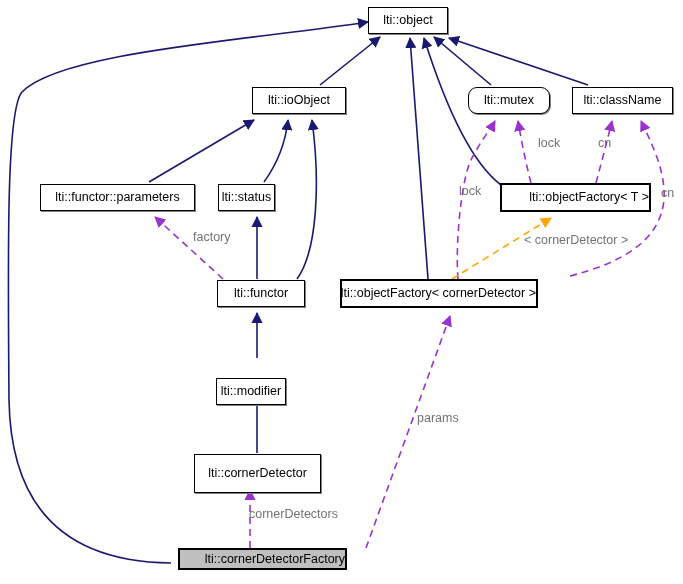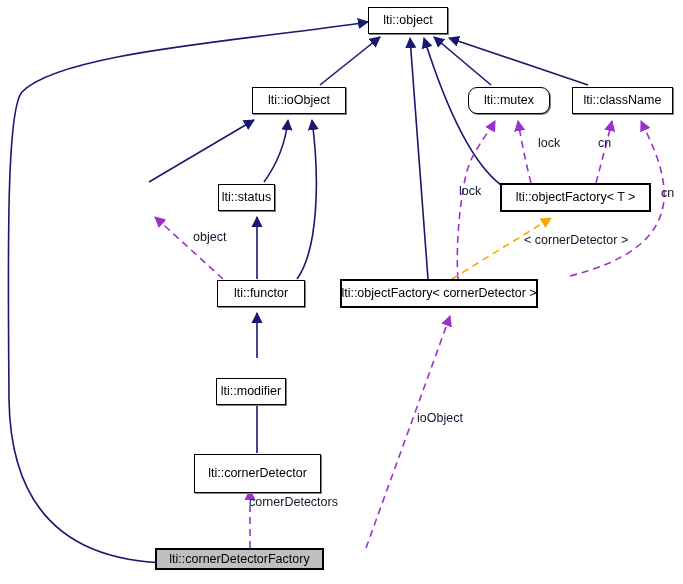--- a/index.html
+++ b/index.html
@@ -36,26 +36,27 @@
     white-space: nowrap;
     box-shadow: 1px 1px 0 0 #808080;
   }
   .node.highlight {
     background: #bfbfbf;
   }
   .node.thick {
     border-width: 1px;
     outline: 1px solid #000000;
     outline-offset: 0px;
+    justify-content: flex-end;
   }
   .edge-label {
     position: absolute;
     font-size: 12.5px;
     line-height: 1;
-    color: #0f172a;
+    color: #737373;
     background: transparent;
     white-space: nowrap;
   }
 </style>
 </head>
 <body>
 
 <div id="diagram-root">
 
   <svg id="edge-layer" viewBox="0 0 683 584" xmlns="http://www.w3.org/2000/svg">
@@ -161,20 +162,23 @@
   </div>
 
   <div class="node" style="left:468px; top:87px; width:82px; height:27px;border-radius:9px;">
     <span>lti::mutex</span>
   </div>
 
   <div class="node" style="left:572px; top:87px; width:101px; height:27px;">
     <span>lti::className</span>
   </div>
 
+  <div class="node" style="left:40px; top:184px; width:155px; height:27px;">
+    <span>lti::functor::parameters</span>
+  </div>
 
   <div class="node" style="left:218px; top:184px; width:57px; height:27px;">
     <span>lti::status</span>
   </div>
 
   <div class="node thick" style="left:501px; top:184px; width:149px; height:27px;">
     <span>lti::objectFactory&lt; T &gt;</span>
   </div>
 
   <div class="node" style="left:217px; top:280px; width:88px; height:27px;">
@@ -186,33 +190,33 @@
   </div>
 
   <div class="node" style="left:216px; top:378px; width:70px; height:27px;">
     <span>lti::modifier</span>
   </div>
 
   <div class="node" style="left:194px; top:454px; width:127px; height:39px;">
     <span>lti::cornerDetector</span>
   </div>
 
-  <div class="node highlight thick" style="left:156px; top:549px; width:167px; height:20px;">
+  <div class="node highlight thick" style="left:179px; top:549px; width:167px; height:20px;">
     <span>lti::cornerDetectorFactory</span>
   </div>
 
-  <div class="edge-label" style="left:193px; top:231px;">object</div>
+  <div class="edge-label" style="left:193px; top:231px;">factory</div>
 
   <div class="edge-label" style="left:538px; top:137px;">lock</div>
 
   <div class="edge-label" style="left:598px; top:137px;">cn</div>
 
   <div class="edge-label" style="left:459px; top:185px;">lock</div>
 
   <div class="edge-label" style="left:661px; top:187px;">cn</div>
 
   <div class="edge-label" style="left:524px; top:234px;">&lt; cornerDetector &gt;</div>
 
-  <div class="edge-label" style="left:417px; top:412px;">ioObject</div>
-
-  <div class="edge-label" style="left:249px; top:496px;">cornerDetectors</div>
+  <div class="edge-label" style="left:417px; top:412px;">params</div>
+
+  <div class="edge-label" style="left:249px; top:508px;">cornerDetectors</div>
 
 </div>
 
 </body></html>

